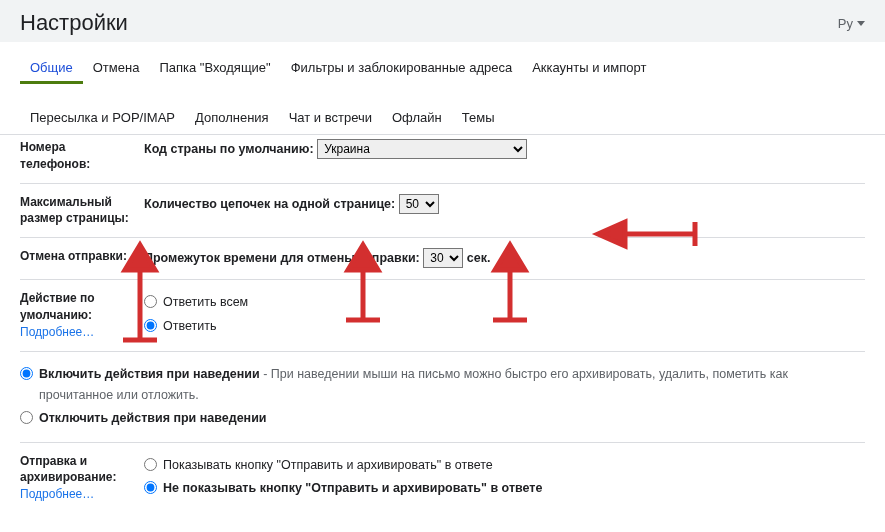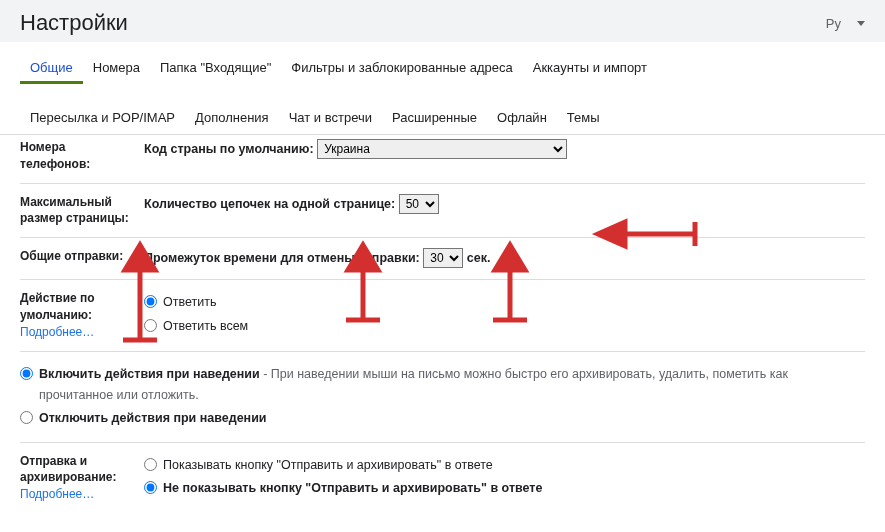--- a/index.html
+++ b/index.html
@@ -22,21 +22,21 @@
   .header h1 {
     font-size: 22px;
     font-weight: 400;
     color: #202124;
   }
   .lang {
     color: #5f6368;
     font-size: 13px;
     display: flex;
     align-items: center;
-    gap: 16px;
+    gap: 4px;
   }
   .tabs-row {
     padding: 12px 20px 0 20px;
     display: flex;
     flex-wrap: wrap;
     gap: 0;
   }
   .tabs-row a {
     color: #202124;
     text-decoration: none;
@@ -118,80 +118,79 @@
 <div class="header">
   <h1>Настройки</h1>
   <div class="lang">
     <span>Py</span>
     <span class="chevron-down"></span>
   </div>
 </div>
 
 <div class="tabs-row">
   <a class="active">Общие</a>
-  <a>Номера</a>
+  <a>Отмена</a>
   <a>Папка "Входящие"</a>
   <a>Фильтры и заблокированные адреса</a>
   <a>Аккаунты и импорт</a>
 </div>
 <div class="tabs-row secondary">
   <a>Пересылка и POP/IMAP</a>
   <a>Дополнения</a>
   <a>Чат и встречи</a>
-  <a>Расширенные</a>
   <a>Офлайн</a>
   <a>Темы</a>
 </div>
 
 <div class="content">
 
   <div class="setting-row first">
     <div class="label-col">Номера телефонов:</div>
     <div class="value-col">
       <span class="inline-b">Код страны по умолчанию:</span>
-      <select style="width:250px;">
+      <select style="width:210px;">
         <option>Украина</option>
       </select>
     </div>
   </div>
 
   <div class="setting-row">
     <div class="label-col">Максимальный размер страницы:</div>
     <div class="value-col">
       <span class="inline-b">Количество цепочек на одной странице:</span>
       <select>
         <option>50</option>
       </select>
     </div>
   </div>
 
   <div class="setting-row">
-    <div class="label-col">Общие отправки:</div>
+    <div class="label-col">Отмена отправки:</div>
     <div class="value-col">
       <span class="inline-b">Промежуток времени для отмены отправки:</span>
       <select>
         <option>30</option>
       </select>
       <span class="inline-b">сек.</span>
     </div>
   </div>
 
   <div class="setting-row">
     <div class="label-col">
       <span>Действие по умолчанию:</span><br>
       <span class="more">Подробнее…</span>
     </div>
     <div class="value-col">
       <div class="radio-line">
+        <input type="radio" name="da" style="">
+        <span>Ответить всем</span>
+      </div>
+      <div class="radio-line">
         <input type="radio" name="da" checked="" style="">
         <span>Ответить</span>
-      </div>
-      <div class="radio-line">
-        <input type="radio" name="da" style="">
-        <span>Ответить всем</span>
       </div>
     </div>
   </div>
 
   <div class="setting-row">
     <div class="value-col">
       <div class="radio-line">
         <input type="radio" name="hv" checked="" style="">
         <span>
           <b>Включить действия при наведении</b><span class="desc"> - При наведении мыши на письмо можно быстро его архивировать, удалить, пометить как прочитанное или отложить.</span>

